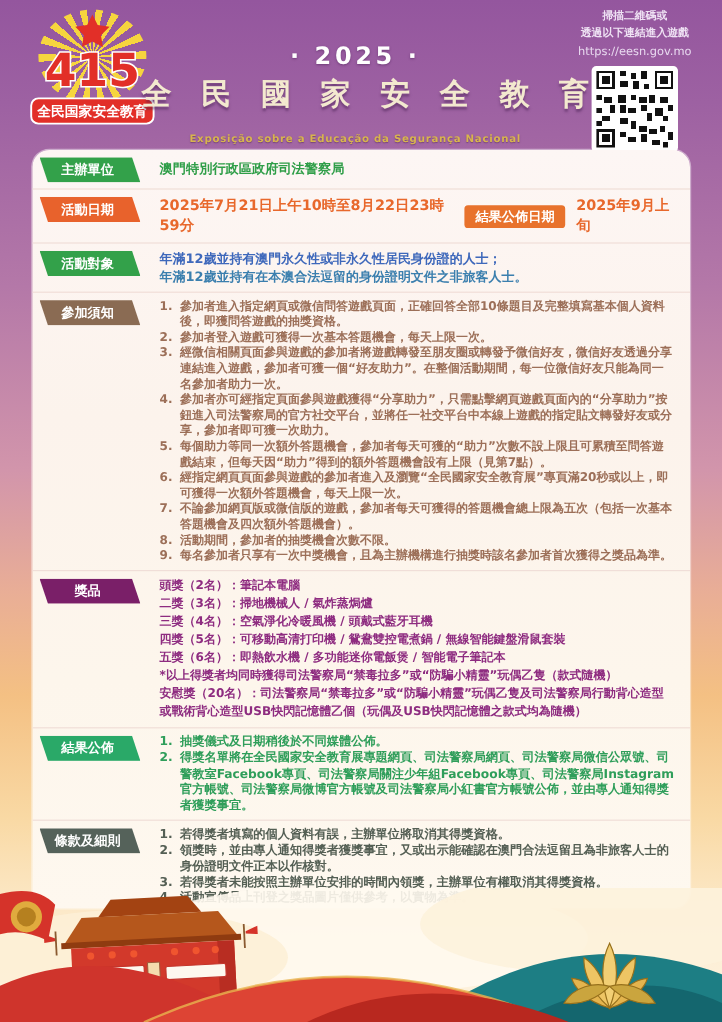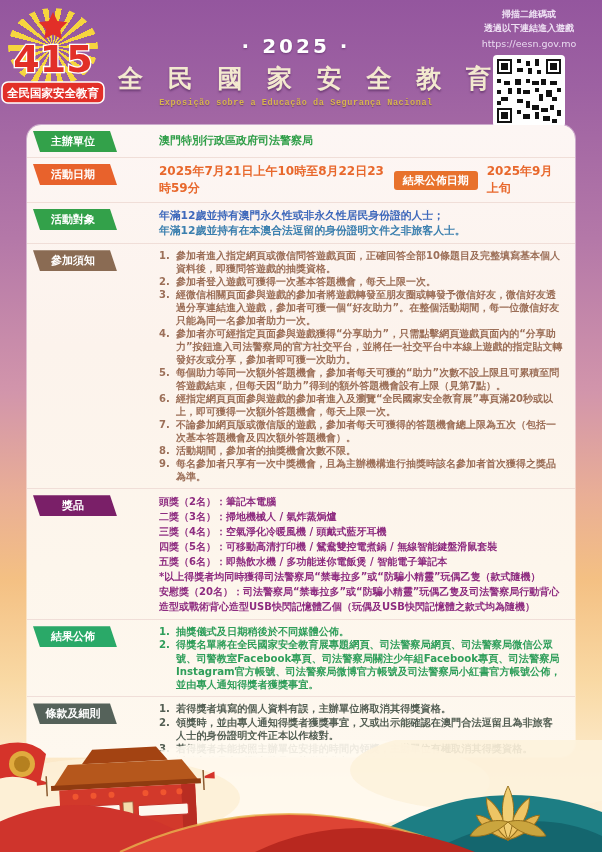--- a/index.html
+++ b/index.html
@@ -2,39 +2,39 @@
 <html><head>
 <meta charset="utf-8">
 <style>
   html,body{margin:0;padding:0;background:#ffffff;}
   .poster{
     position:relative;width:602px;height:852px;overflow:hidden;
     font-family:"DejaVu Sans","Liberation Sans",sans-serif;
     background:linear-gradient(180deg,#94569e 0%,#9d61a2 10%,#b478a8 28%,#d295ab 46%,#e9ae96 58%,#f4c083 68%,#f9d9a4 80%,#fdeed4 92%,#fdf3e0 100%);
   }
   
-  .logo{position:absolute;left:0;top:8px;width:106px;height:100px;}
+  .logo{position:absolute;left:24px;top:8px;width:106px;height:100px;}
   .rays{position:absolute;left:8px;top:0px;width:90px;height:78px;border-radius:50%;
     background:repeating-conic-gradient(from 4deg,#f6d53e 0deg 9deg,rgba(246,213,62,0) 9deg 20deg);}
   .logo svg{position:absolute;left:0;top:0;}
   .titles{position:absolute;left:118px;right:128px;top:6px;text-align:center;}
   .year{color:#ffffff;font-weight:bold;font-size:20px;letter-spacing:3px;text-shadow:0 1px 2px rgba(60,20,70,.45);margin-top:28px;}
   .title-zh{margin-top:4px;color:#f3e9cf;font-weight:bold;font-size:25px;letter-spacing:8px;white-space:nowrap;text-shadow:0 2px 2px rgba(70,30,80,.5);}
-  .title-pt{margin-top:3px;color:#d8b44e;font-weight:bold;font-size:8.5px;letter-spacing:.6px;white-space:nowrap;text-shadow:0 1px 1px rgba(70,30,80,.5);font-family:Liberation Mono, monospace;}
+  .title-pt{margin-top:16px;color:#d8b44e;font-weight:bold;font-size:8.5px;letter-spacing:.6px;white-space:nowrap;text-shadow:0 1px 1px rgba(70,30,80,.5);}
   .slogan{margin-top:18px;color:#c9a240;font-family:Liberation Sans, sans-serif;font-weight:bold;font-size:20px;letter-spacing:2px;white-space:nowrap;text-shadow:0 1px 1px rgba(80,40,20,.35);}
   .subtitle{margin-top:3px;color:#c9a23e;font-weight:bold;font-size:16px;letter-spacing:2px;text-shadow:0 1px 0 #6e3f79,0 2px 2px rgba(70,30,80,.4);}
   .qrblock{position:absolute;right:10px;top:8px;width:126px;text-align:center;}
   .qr-line{color:#efe2f4;font-weight:bold;font-size:9px;line-height:1.5;}
   .qr-url{color:#e9daf0;font-size:9.5px;margin-top:3px;}
   .qr-code{margin:6px auto 0;width:72px;height:72px;background:#ffffff;border-radius:4px;padding:4px;box-sizing:border-box;}
   
   .panel{position:absolute;left:27px;top:125px;width:548px;height:632px;border-radius:14px;
     background:linear-gradient(180deg,#fdf6f4 0%,#fcf3ec 35%,#fdf6ec 70%,#fef8ef 100%);
     box-shadow:0 0 0 1px rgba(255,255,255,.45);overflow:hidden;}
-  .row{display:flex;align-items:flex-start;padding:5px 10px 5px 6px;gap:26px;}
+  .row{display:flex;align-items:flex-start;padding:5px 10px 5px 6px;}
   .row + .row{border-top:1px solid #f0ded8;}
   .label-col{width:92px;flex:none;padding-top:1px;}
   .sec-label{display:block;width:84px;box-sizing:border-box;text-align:center;color:#ffffff;font-weight:bold;font-size:11px;padding:3px 10px 3px 6px;
     clip-path:polygon(0 0,calc(100% - 7px) 0,100% 100%,7px 100%);}
   .content{flex:1;min-width:0;padding-left:8px;padding-right:2px;}
   .lab-green{background:#33a14a;}
   .lab-orange{background:#e8622c;}
   .lab-brown{background:#8a6b53;}
   .lab-purple{background:#7a1f68;}
   .lab-emerald{background:#2aa968;}

